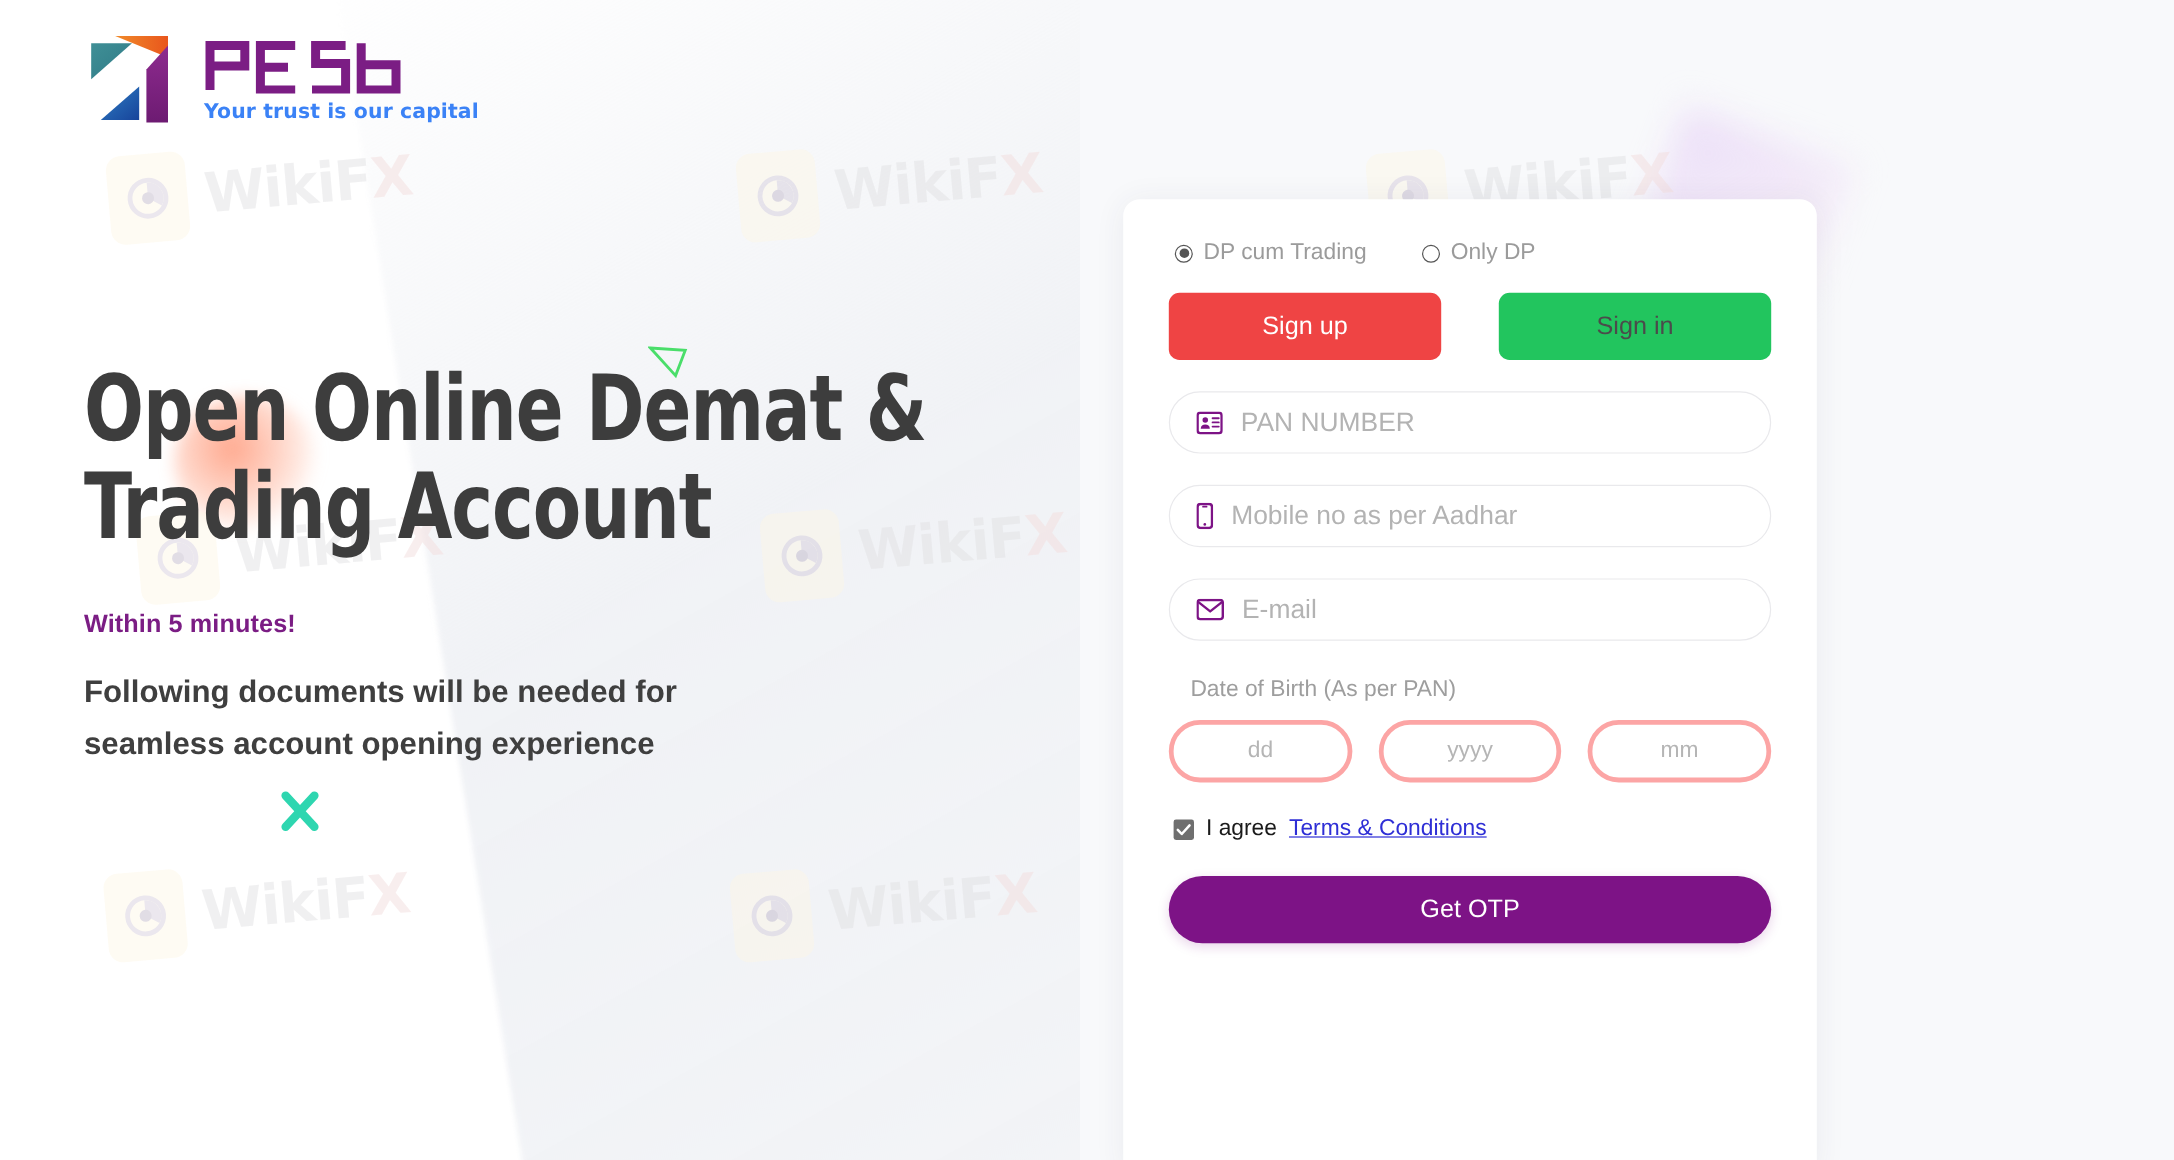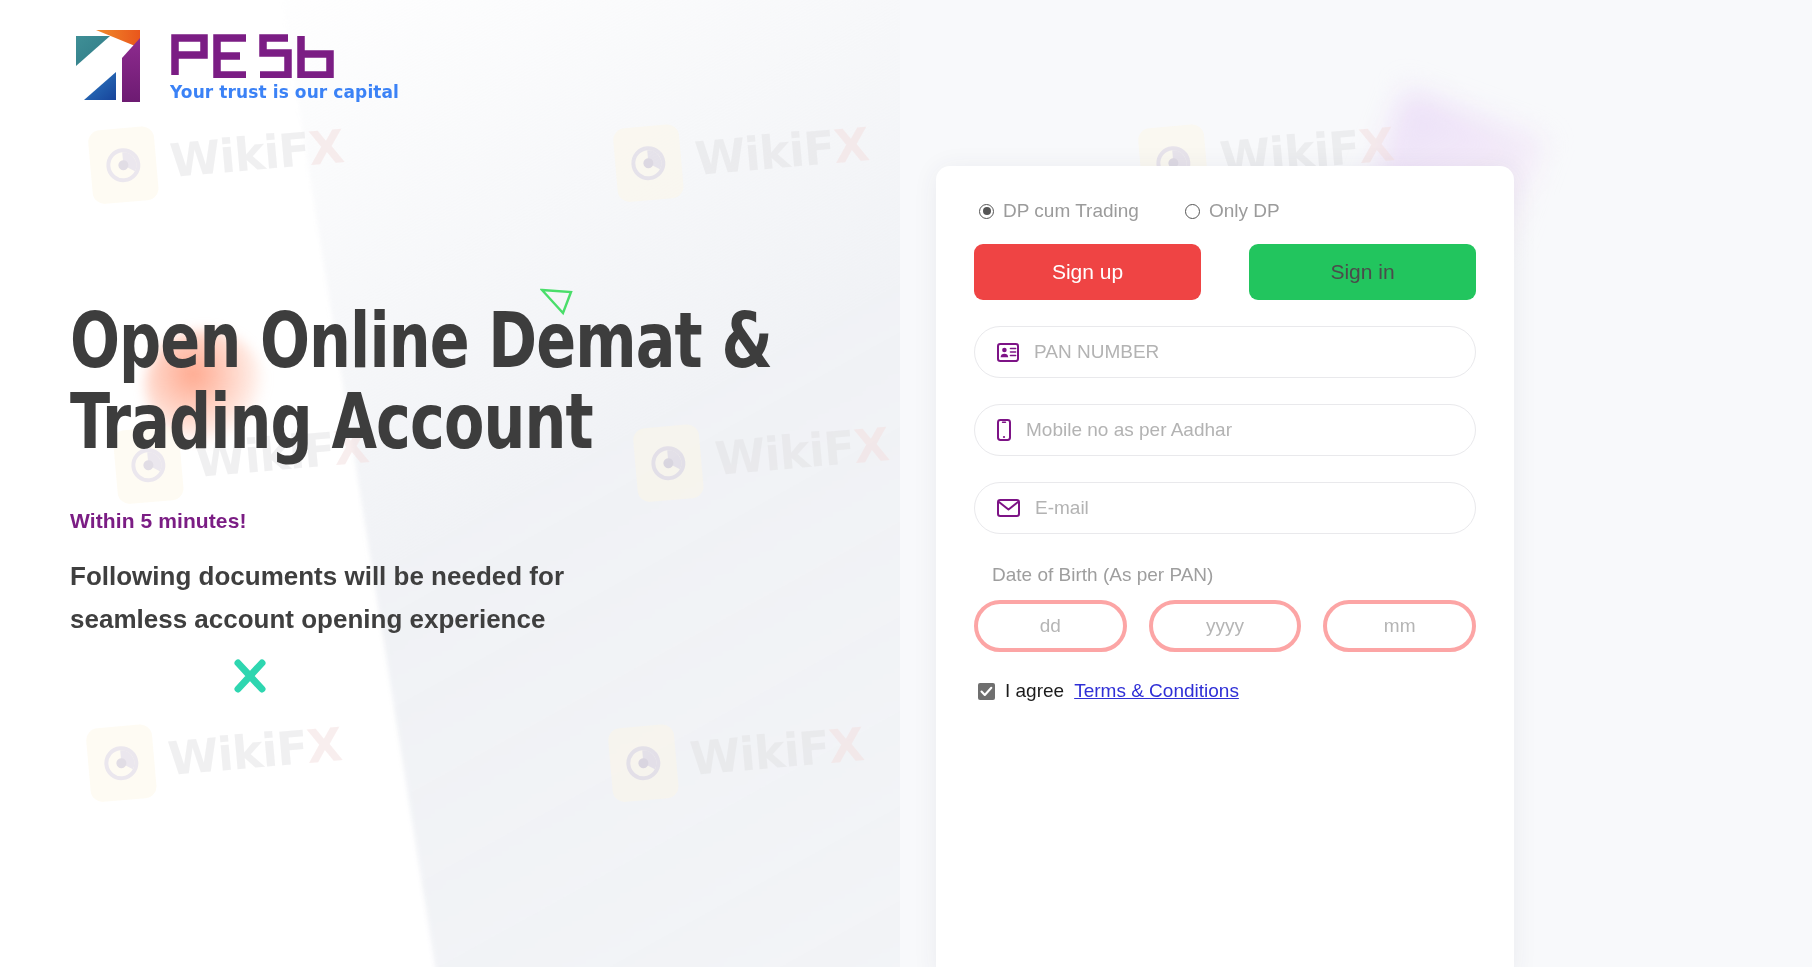--- a/index.html
+++ b/index.html
@@ -257,21 +257,21 @@
     border: 1px solid #e9e9ec;
     border-radius: 26px;
     display: flex;
     align-items: center;
     padding: 0 22px;
     gap: 15px;
     background: #fff;
   }
   .field .fi { flex: 0 0 auto; display: flex; align-items: center; }
   .field .ph {
-    font-size: 19px;
+    font-size: 22px;
     color: #b3b3b3;
   }
   .field:first-of-type { margin-top: 34px; }
 
   .dob-label {
     margin-top: 30px;
     font-size: 19px;
     color: #9e9e9e;
     padding-left: 18px;
   }
@@ -568,15 +568,16 @@
     <div class="agree">
       <span class="cbox">
         <svg width="13" height="11" viewBox="0 0 13 11">
           <path d="M1.5 5.5 L4.8 9 L11.3 1.8" fill="none" stroke="#ffffff" stroke-width="2.1" stroke-linecap="round" stroke-linejoin="round"></path>
         </svg>
       </span>
       <span class="agree-text">I agree</span>
       <a class="agree-link">Terms &amp; Conditions</a>
     </div>
 
+    <button class="otp-btn">Get OTP</button>
   </div>
 
 </div>
 
 </body></html>

